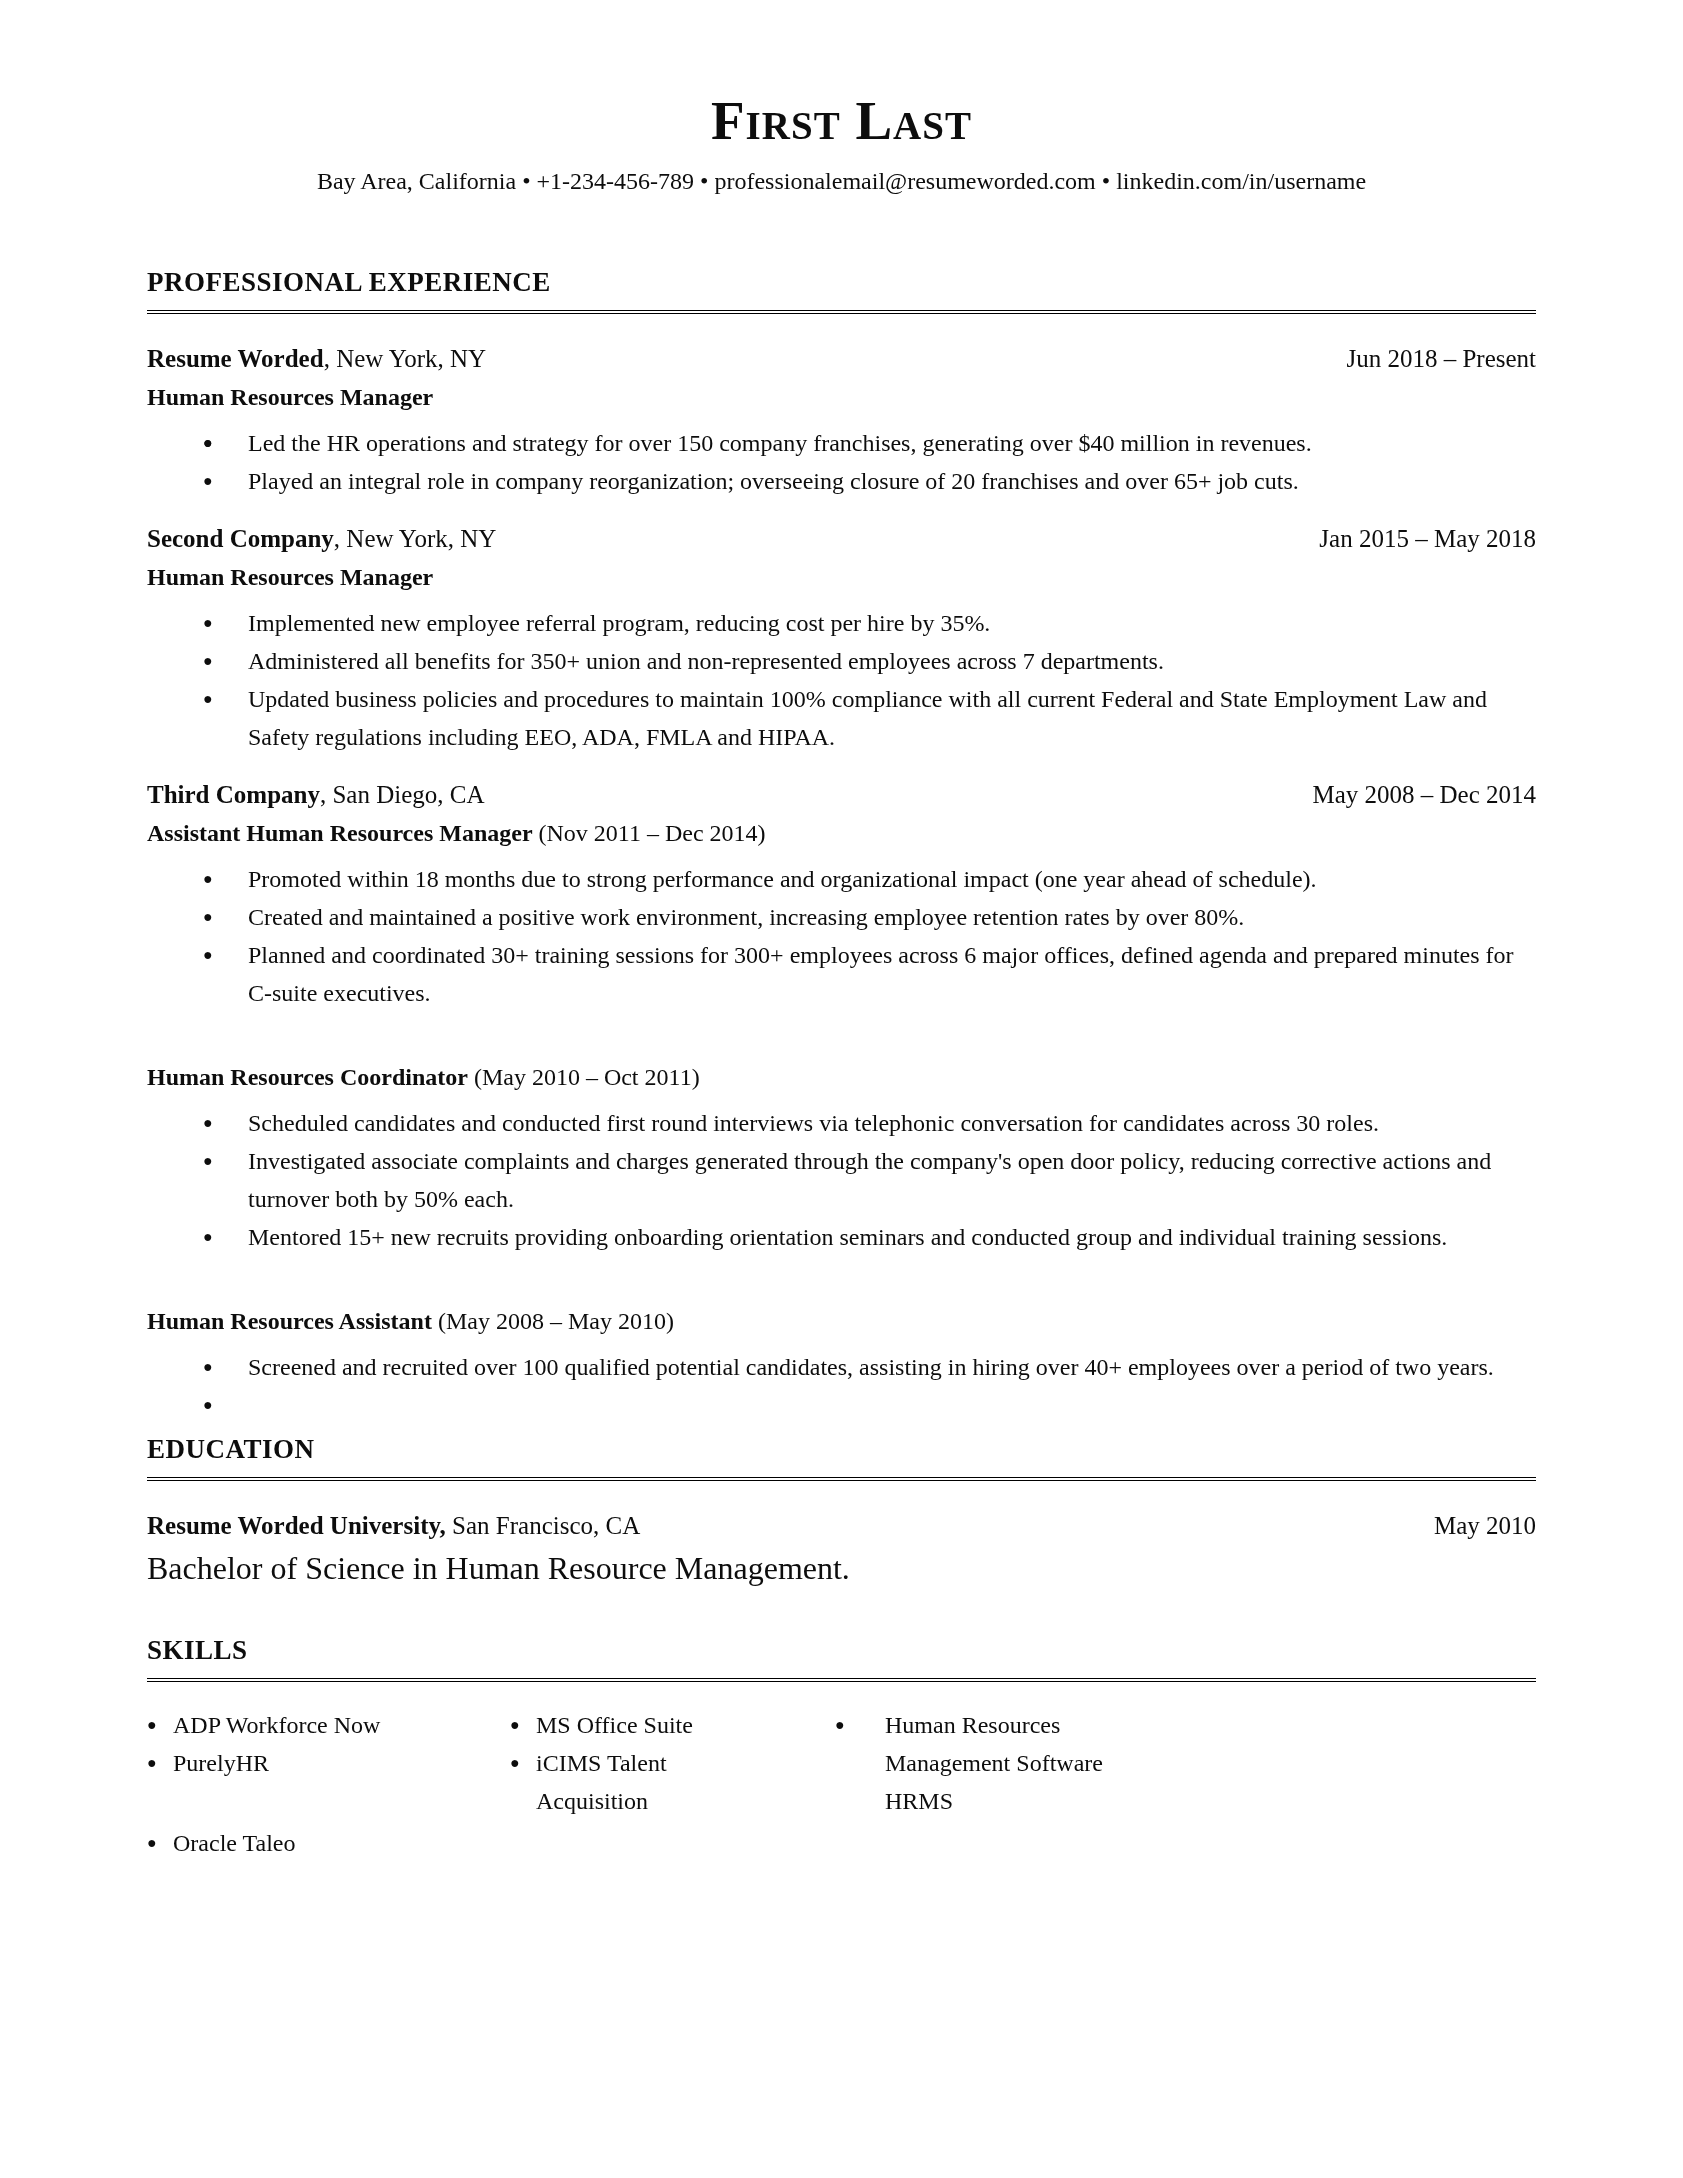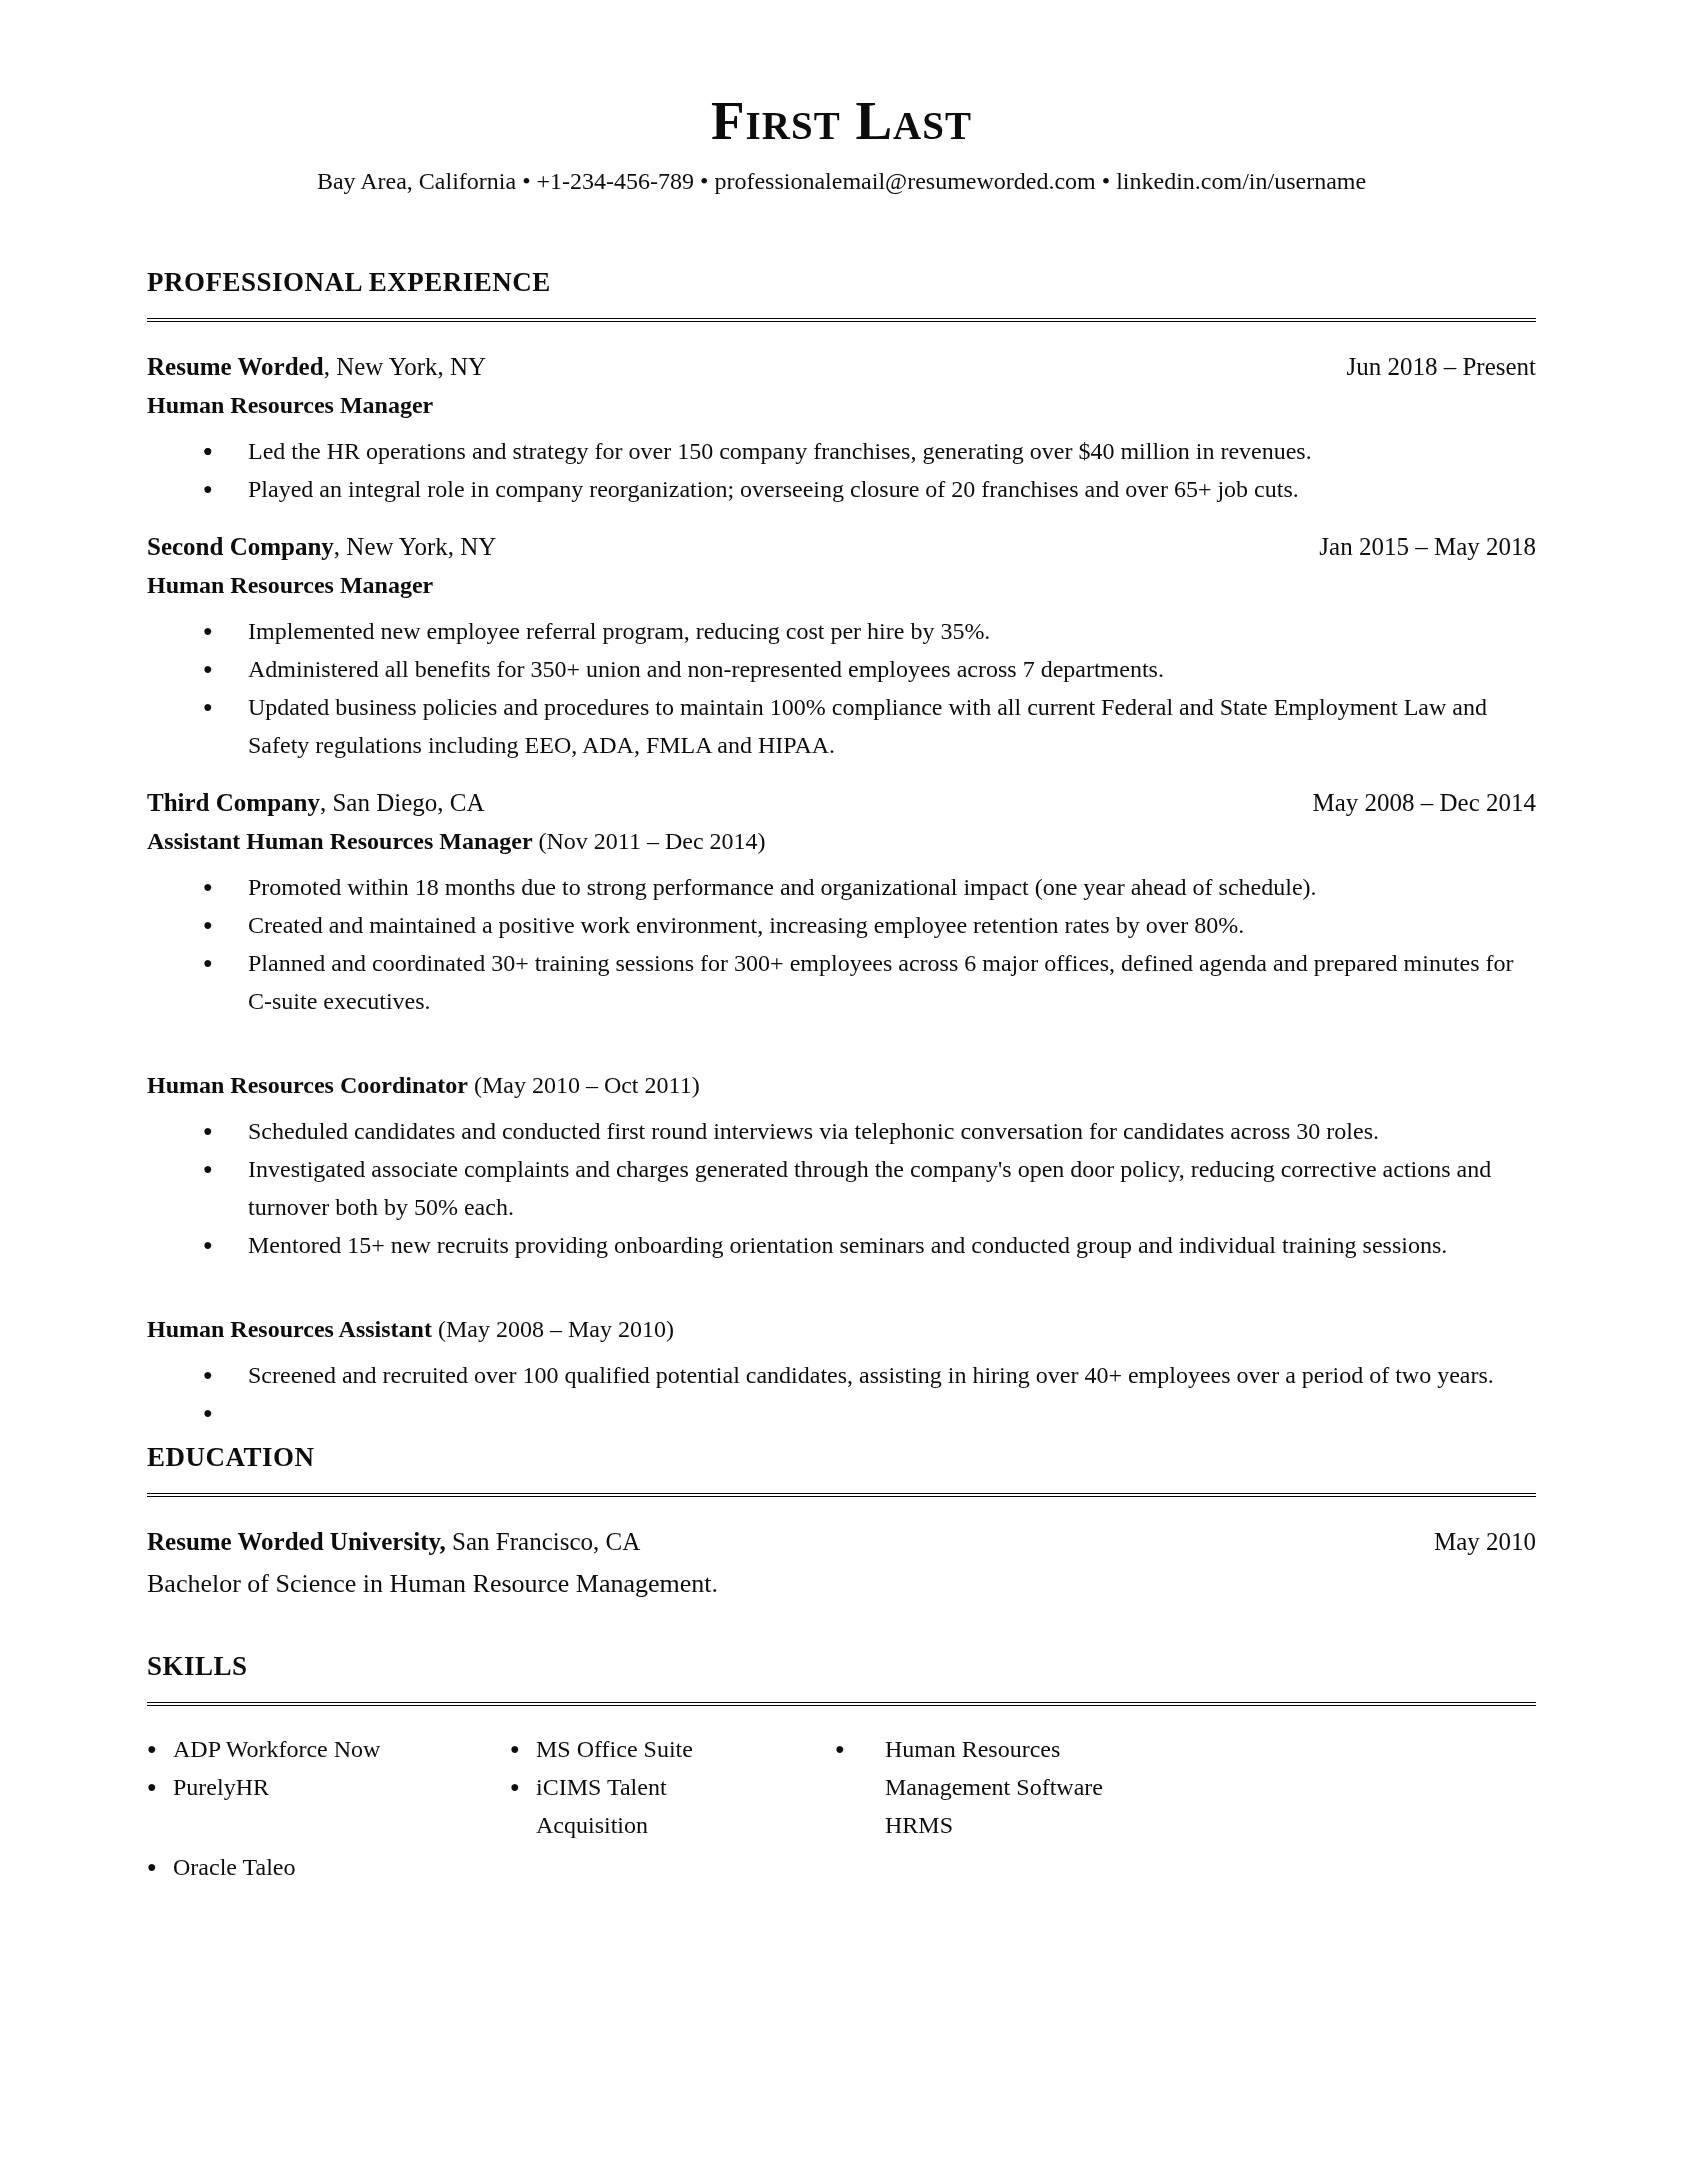--- a/index.html
+++ b/index.html
@@ -31,21 +31,21 @@
     line-height: 34px;
   }
 
   
   .section { margin-top: 69px; }
   .section.compact { margin-top: 48px; }
   .section-title {
     font-size: 27px;
     font-weight: 700;
     letter-spacing: 0.5px;
-    padding-bottom: 20px;
+    padding-bottom: 12px;
     border-bottom: 4px double #000;
   }
   .section-body { margin-top: 26px; }
 
   
   .entry + .entry { margin-top: 20px; }
   .entry-head {
     display: flex;
     justify-content: space-between;
     align-items: baseline;
@@ -70,21 +70,21 @@
   li.bullet { position: relative; padding-left: 101px; }
   li.bullet .dot {
     position: absolute;
     left: 56px; top: 0;
     font-size: 16px;
     line-height: 38px;
   }
 
   
   .school-name { font-weight: 700; }
-  .degree-line { margin-top: 4px; font-size: 26px; line-height: 38px; }
+  .degree-line { margin-top: 4px; font-size: 32px; line-height: 38px; }
 
   
   .skills-grid {
     display: grid;
     grid-template-columns: 363px 325px auto;
     justify-content: start;
     align-items: start;
     margin-top: 24px;
     font-size: 24px;
     line-height: 38px;

